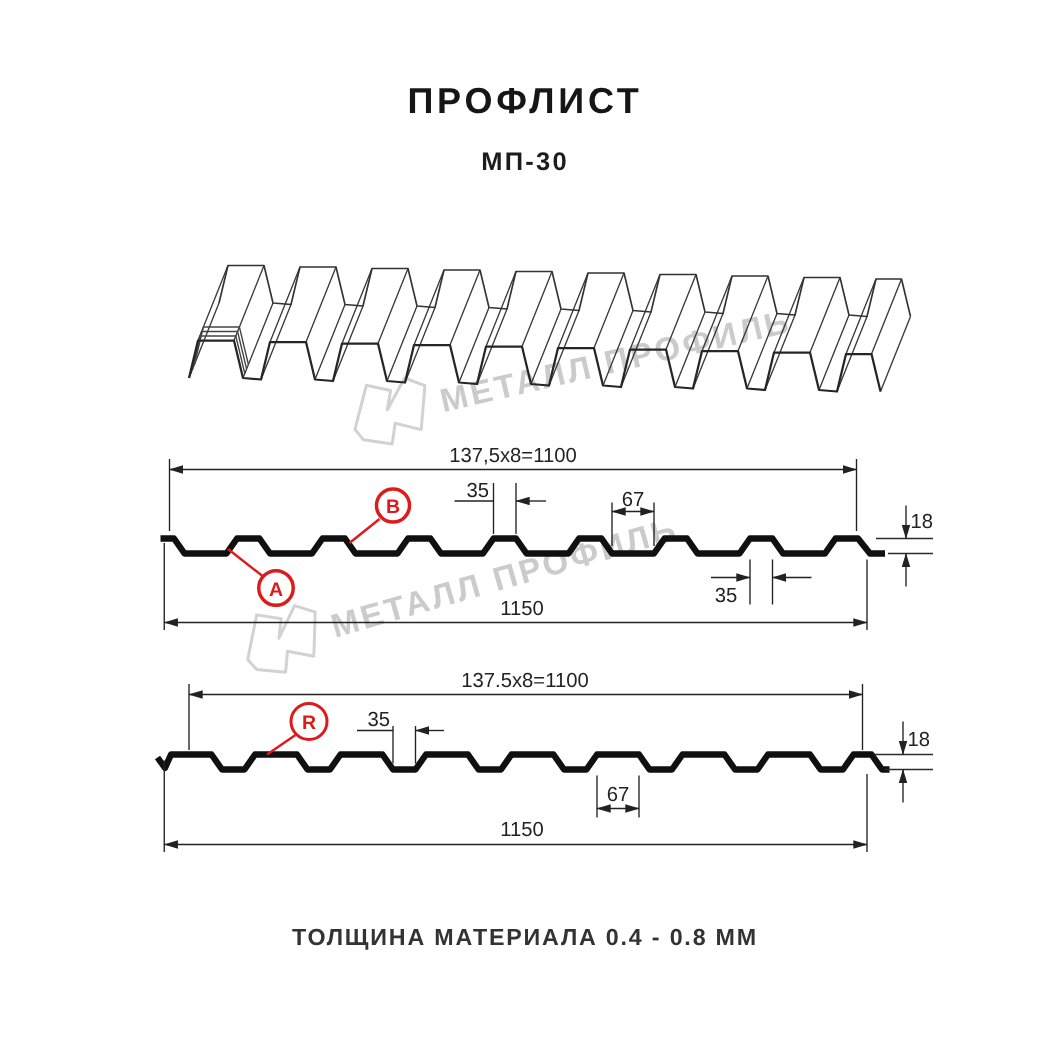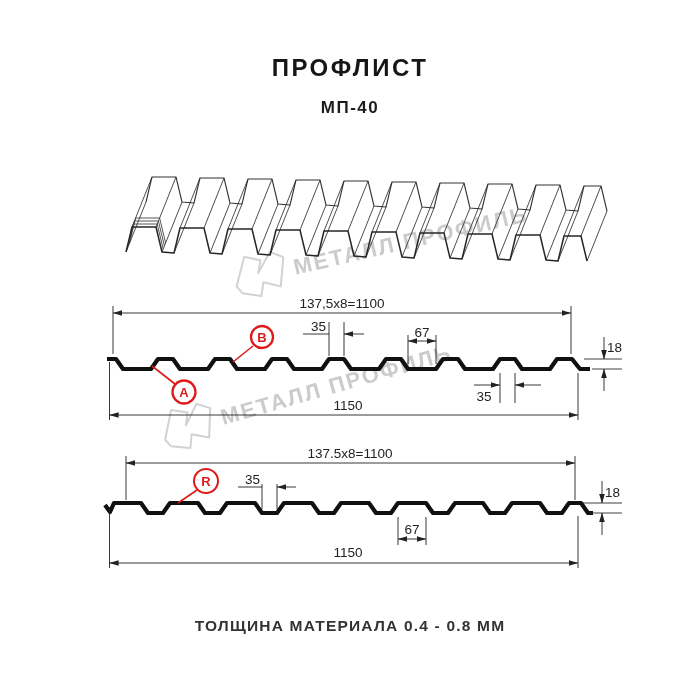--- a/index.html
+++ b/index.html
@@ -17,21 +17,21 @@
     letter-spacing:2px;fill:#cbcbcb;}
   .thin{stroke:#2b2b2b;stroke-width:0.9;fill:none;}
   .dimline{stroke:#222;stroke-width:0.9;fill:none;}
   .profile{stroke:#101010;stroke-width:4.2;fill:none;stroke-linejoin:round;}
   .red{stroke:#dd1b1b;fill:none;}
 </style>
 </head>
 <body>
 
 <div class="page-title">ПРОФЛИСТ</div>
-<div class="page-subtitle">МП-40</div>
+<div class="page-subtitle">МП-30</div>
 
 <svg class="canvas" width="700" height="700" viewBox="0 0 700 700">
   <defs>
     <marker id="ah" viewBox="0 0 10 6" refX="9.6" refY="3" markerWidth="9.5" markerHeight="6" markerUnits="userSpaceOnUse" orient="auto-start-reverse">
       <path d="M0,0 L10,3 L0,6 Z" fill="#222"></path>
     </marker>
   </defs>
 
   <g transform="translate(226,258) rotate(-13)">
     <path d="M4,30 L18,3 L33,10 L28,22 L44,4 L56,12 L47,40 L31,32 L26,45 L8,38 Z" fill="none" stroke="#d2d2d2" stroke-width="2" stroke-linejoin="round"></path>

